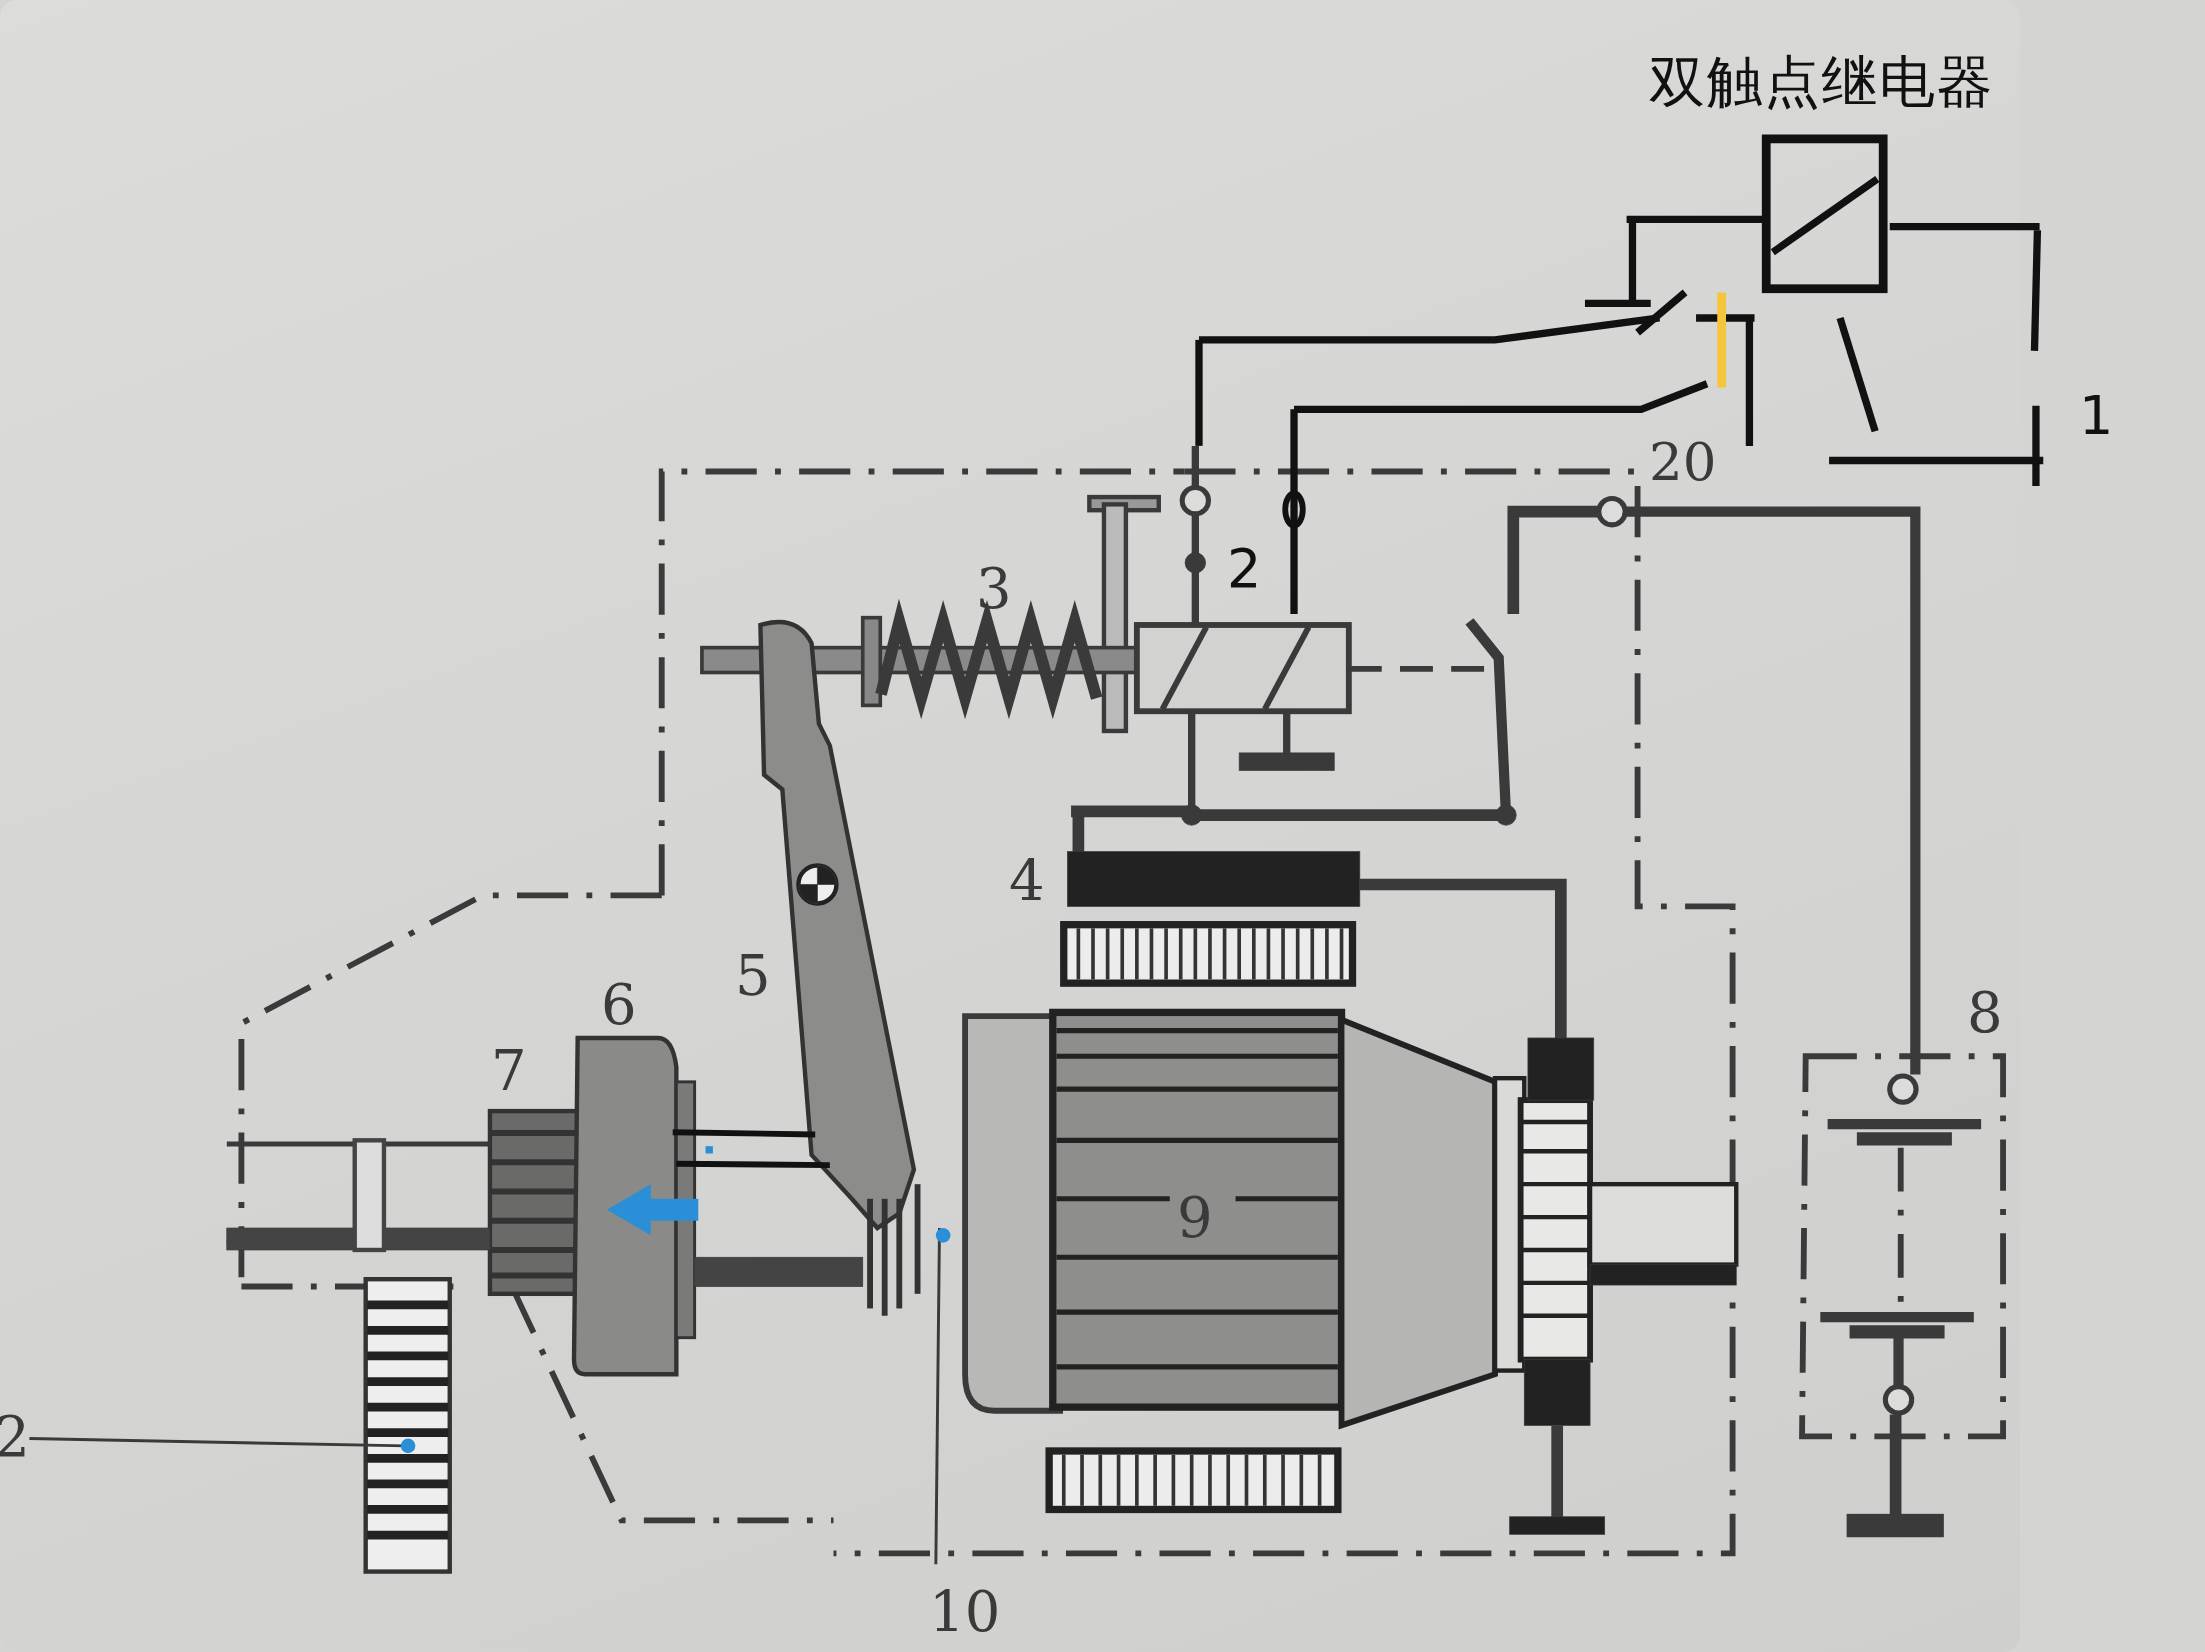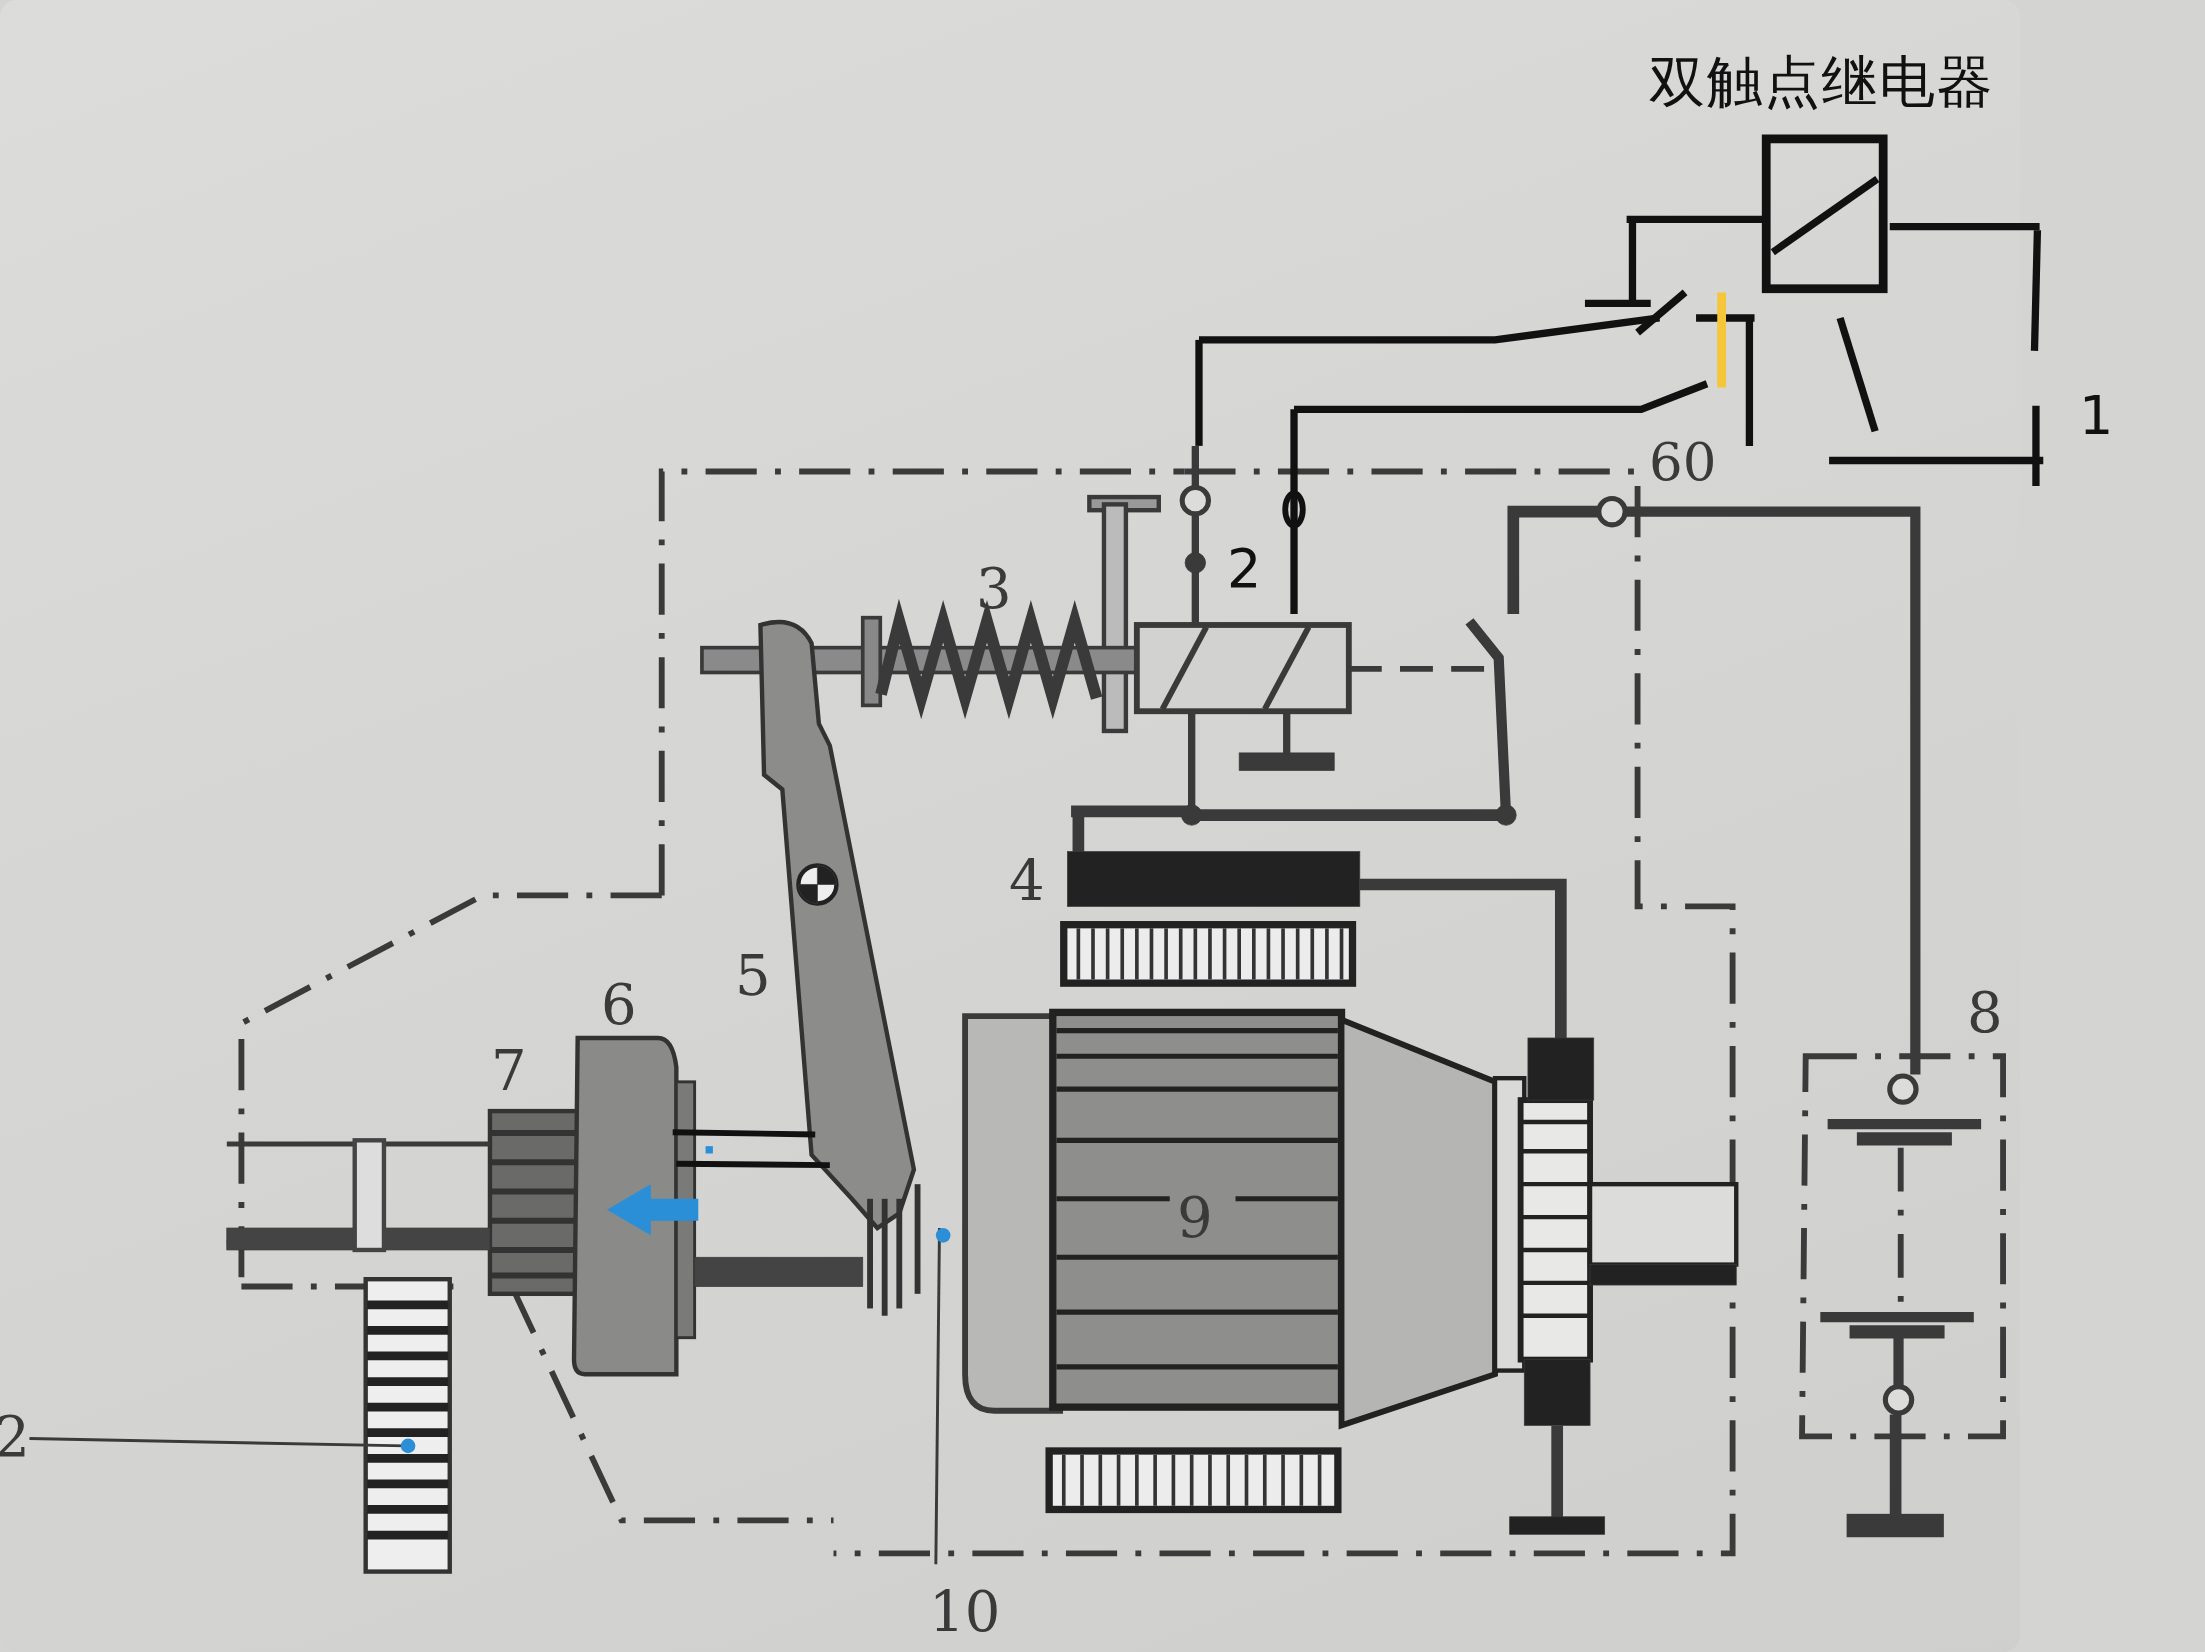--- a/index.html
+++ b/index.html
@@ -238,21 +238,21 @@
       <ellipse cx="1770" cy="697" rx="12" ry="22" stroke-width="8"></ellipse>
 
       <line x1="920" y1="1549" x2="1115" y2="1552" stroke-width="8"></line>
       <line x1="925" y1="1592" x2="1135" y2="1594" stroke-width="8"></line>
     </g>
     <line x1="2355" y1="400" x2="2355" y2="530" stroke="#f5c53a" stroke-width="12"></line>
   </svg>
 
   <div class="lbl-sans" style="left:2079px;top:384px;font-size:54px;">1</div>
   <div class="lbl-sans" style="left:1227px;top:537px;font-size:54px;">2</div>
-  <div class="lbl" style="left:1649px;top:431px;font-size:53px;">60</div>
+  <div class="lbl" style="left:1649px;top:431px;font-size:53px;">20</div>
   <div class="lbl" style="left:976px;top:556px;font-size:56px;">3</div>
   <div class="lbl" style="left:1009px;top:848px;font-size:56px;">4</div>
   <div class="lbl" style="left:735px;top:943px;font-size:56px;">5</div>
   <div class="lbl" style="left:601px;top:972px;font-size:56px;">6</div>
   <div class="lbl" style="left:491px;top:1038px;font-size:56px;">7</div>
   <div class="lbl" style="left:1967px;top:980px;font-size:56px;">8</div>
   <div class="lbl" style="left:1177px;top:1185px;font-size:56px;">9</div>
   <div class="lbl" style="left:929px;top:1579px;font-size:56px;">10</div>
   <div class="lbl" style="left:-5.8px;top:1404px;font-size:56px;">2</div>
 

